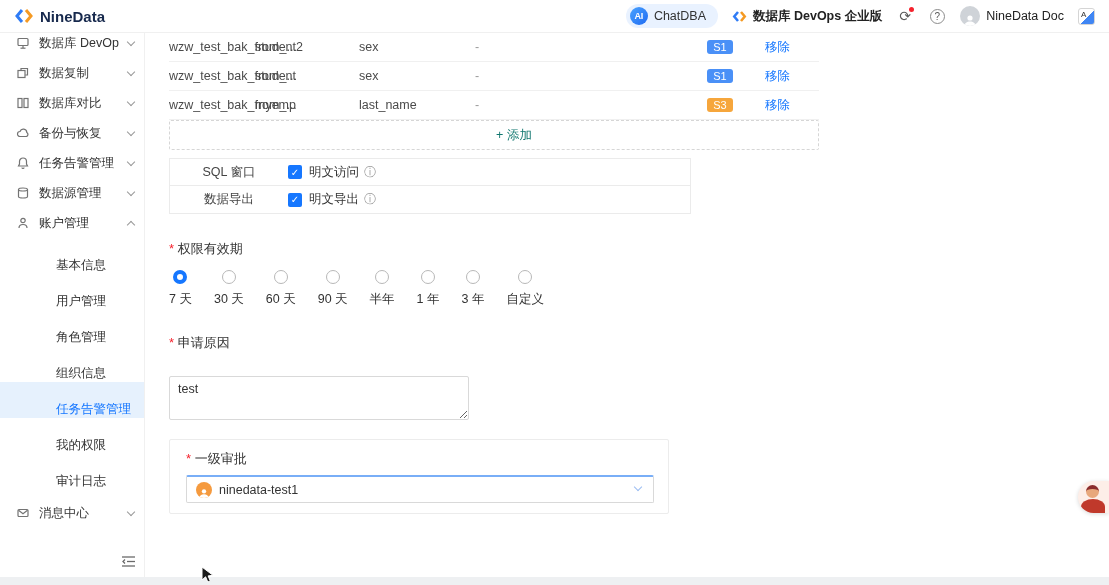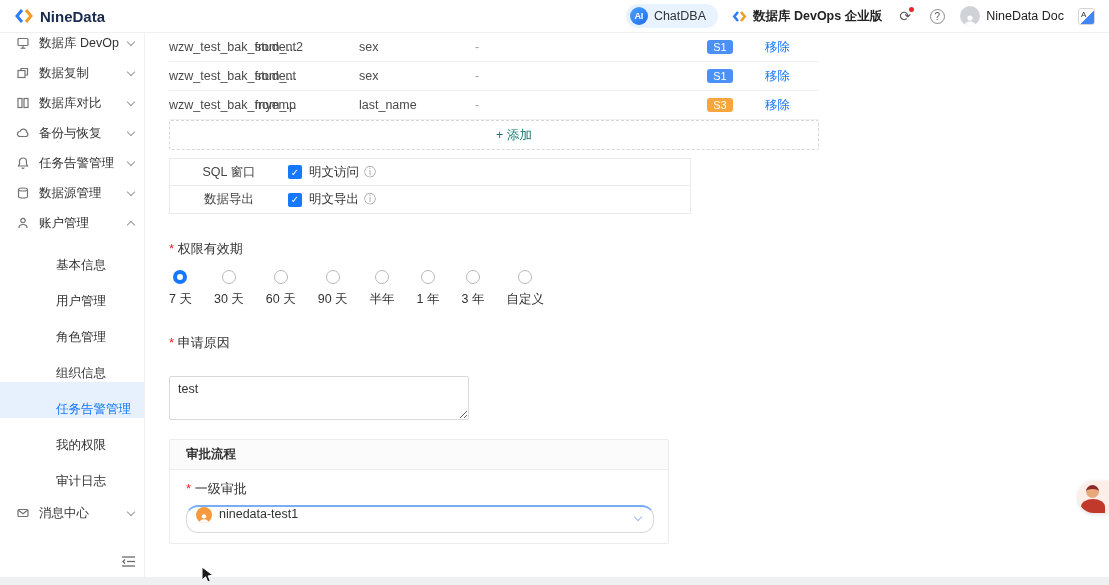--- a/index.html
+++ b/index.html
@@ -85,21 +85,21 @@
   .radio.sel { border:4.5px solid #1677ff; }
 
   .reason-box { margin-top:24px; width:300px; height:44px; border:1px solid #d9d9d9; border-radius:2px;
                 font-family:inherit; font-size:12.5px; color:#333; padding:5px 8px; resize:vertical; outline:none; }
 
   .panel { margin-top:16px; width:500px; border:1px solid #ececec; border-radius:2px; }
   .panel-header { height:30px; line-height:29px; padding:0 16px; border-bottom:1px solid #ececec;
                   font-size:12.5px; font-weight:bold; color:#333; background:#fbfbfb; }
   .panel-body { padding:10px 16px 10px; }
   .select { margin-top:7px; width:468px; height:28px; border:1px solid #d9d9d9; border-top:2px solid #79aef7;
-            border-radius:12px; background:#fff; display:flex; align-items:flex-start; gap:7px; padding:0 26px 0 9px;
+            border-radius:2px; background:#fff; display:flex; align-items:center; gap:7px; padding:0 26px 0 9px;
             position:relative; cursor:pointer; font-size:12.5px; color:#333; }
   .sel-avatar { width:16px; height:16px; border-radius:50%; background:#f59a3e; overflow:hidden; flex:none;
                 display:flex; align-items:flex-end; justify-content:center; }
   .select .chev { position:absolute; right:12px; top:10px; border-color:#9bbdf2; }
 
   
   .fab { position:absolute; right:0; top:481px; width:31px; height:32px; border-radius:50% 0 0 50%;
          background:#fdeee8; overflow:hidden; box-shadow:0 1px 4px rgba(0,0,0,.15); }
   .fab .head { position:absolute; left:8px; top:4px; width:13px; height:13px; border-radius:50%; background:#e8a87c; border-top:4px solid #8b2c2c; }
   .fab .body { position:absolute; left:3px; top:18px; width:24px; height:16px; border-radius:50% 50% 0 0; background:#c0392b; }
@@ -329,21 +329,20 @@
       <span class="radio-opt">
           <span class="radio"></span>
           <span>自定义</span>
         </span>
     </div>
 
     <div class="sec-label req gap-lg">申请原因</div>
     <textarea class="reason-box" style="">test</textarea>
 
     <div class="panel">
-      <div class="panel-header">审批流程</div>
       <div class="panel-body">
         <div class="sec-label req" style="margin-top:0;">一级审批</div>
         <div class="select">
           <span class="sel-avatar">
             <svg width="12" height="10" viewBox="0 0 14 12">
               <circle cx="7" cy="4" r="2.6" fill="#fff"></circle>
               <path d="M1.5 12c0-3 2.4-4.6 5.5-4.6S12.5 9 12.5 12z" fill="#fff"></path>
             </svg>
           </span>
           <span>ninedata-test1</span>

